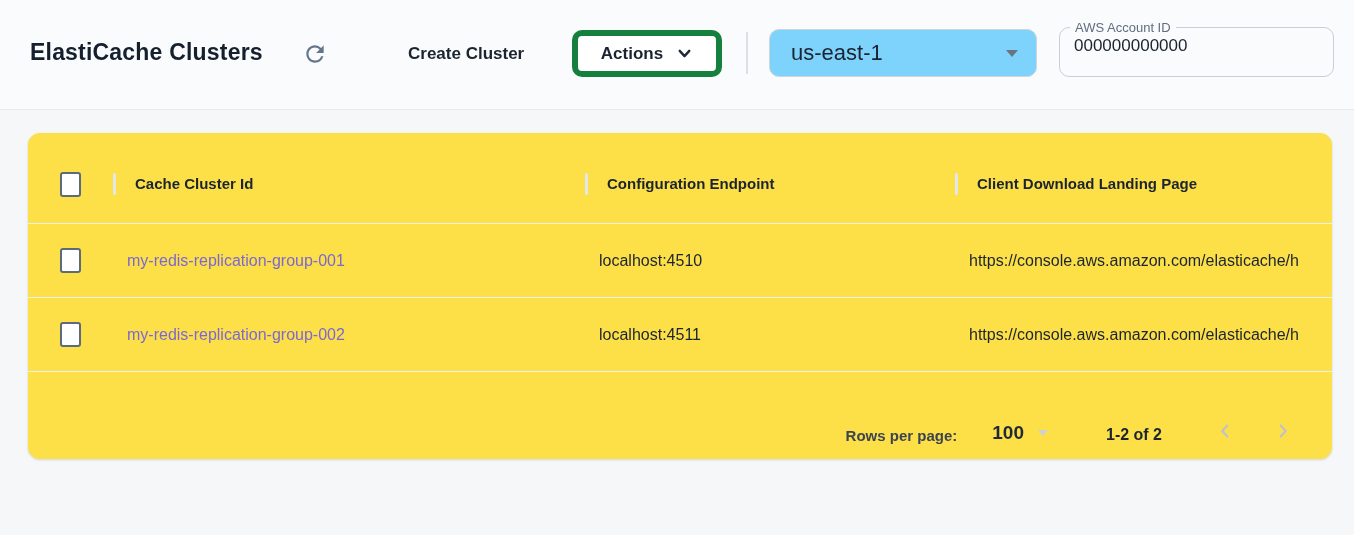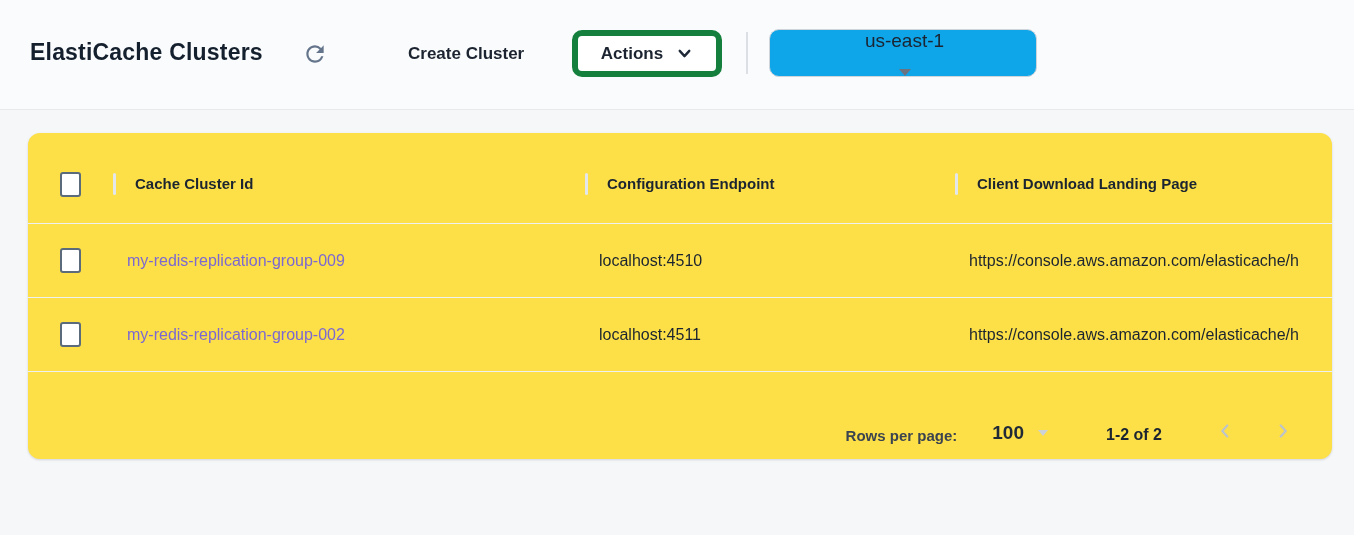--- a/index.html
+++ b/index.html
@@ -61,29 +61,28 @@
   .topbar-divider {
     position: absolute;
     left: 746px; top: 32px;
     width: 2px; height: 42px;
     background: #dcdfe3;
   }
   .region-select {
     position: absolute;
     left: 769px; top: 29px;
     width: 268px; height: 48px;
-    background: #0ea5e9;
+    background: #7dd3fc;
     border: 1px solid #cfd4da;
     border-radius: 10px;
     display: flex; align-items: center;
     padding: 0 18px 0 21px;
-    font-size: 19px;
-    color: #1b2430;
-    cursor: pointer;
-    flex-direction: column;
+    font-size: 22px;
+    color: #1b2430;
+    cursor: pointer;
   }
   .region-select .select-value { flex: 1; }
   .caret-down {
     width: 0; height: 0;
     border-left: 6px solid transparent;
     border-right: 6px solid transparent;
     border-top: 7px solid #6b7280;
   }
   .account-field {
     position: absolute;
@@ -234,39 +233,43 @@
     </span>
   </button>
 
   <div class="topbar-divider"></div>
 
   <div class="region-select">
     <span class="select-value">us-east-1</span>
     <span class="caret-down"></span>
   </div>
 
+  <fieldset class="account-field">
+    <legend>AWS Account ID</legend>
+    <input type="text" value="000000000000" style="">
+  </fieldset>
 </div>
 
 <div class="card">
 
   <div class="grid-row grid-header">
     <div class="cell-checkbox">
       <span class="checkbox"></span>
     </div>
     <div class="header-cell">Cache Cluster Id</div>
     <div class="header-cell">Configuration Endpoint</div>
     <div class="header-cell">Client Download Landing Page</div>
   </div>
 
   <div class="grid-row grid-data-row">
     <div class="cell-checkbox">
       <span class="checkbox"></span>
     </div>
     <div class="data-cell">
-      <a class="cluster-link">my-redis-replication-group-009</a>
+      <a class="cluster-link">my-redis-replication-group-001</a>
     </div>
     <div class="data-cell">localhost:4510</div>
     <div class="data-cell">https://console.aws.amazon.com/elasticache/h</div>
   </div>
 
   <div class="grid-row grid-data-row">
     <div class="cell-checkbox">
       <span class="checkbox"></span>
     </div>
     <div class="data-cell">

